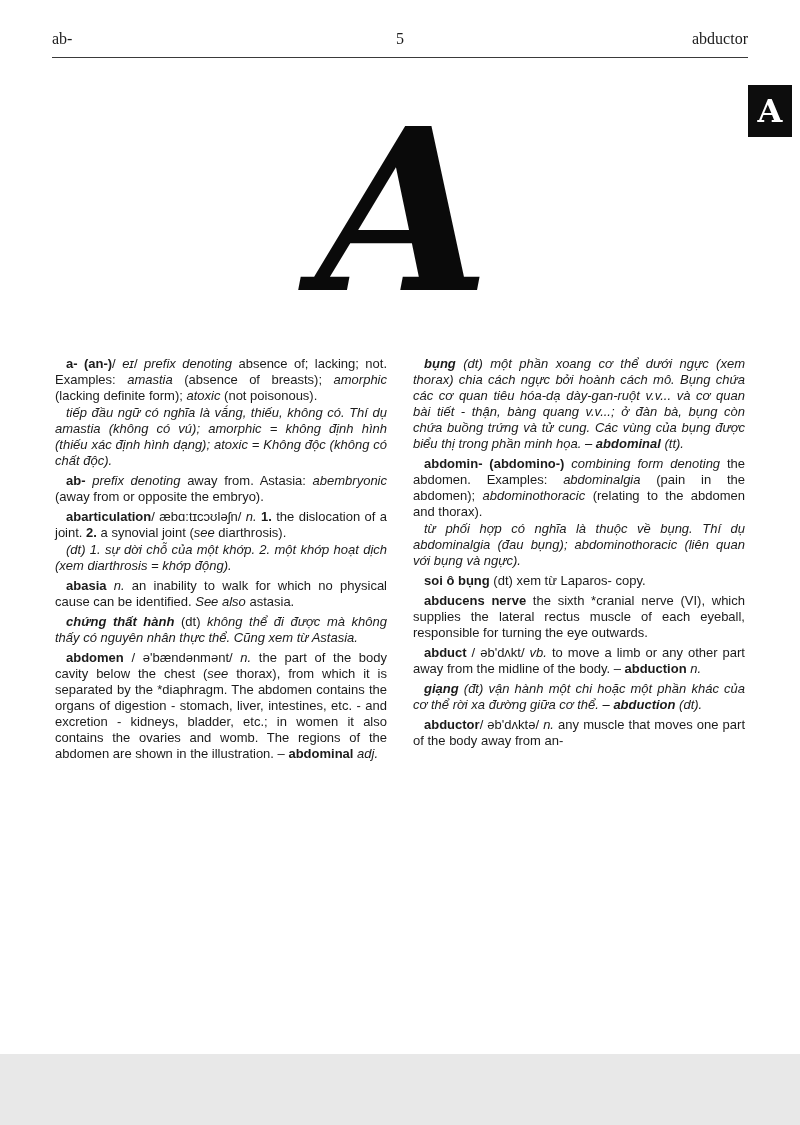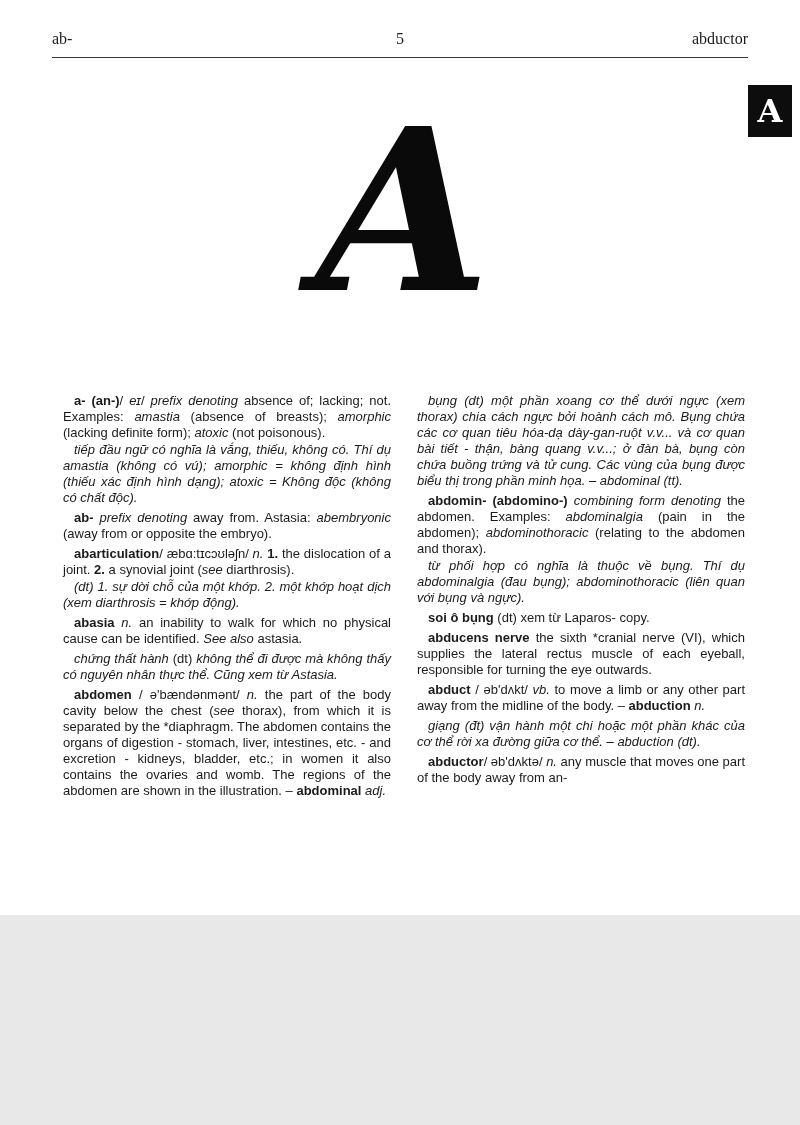--- a/index.html
+++ b/index.html
@@ -1,20 +1,20 @@
 <!DOCTYPE html>
 <html><head>
 <meta charset="utf-8">
 <style>
   * { margin: 0; padding: 0; box-sizing: border-box; }
   html, body { background: #e8e8e8; }
   .page {
     position: relative;
     width: 800px;
-    height: 915px;
+    height: 1054px;
     background: #ffffff;
     overflow: hidden;
     font-family: "Liberation Sans", sans-serif;
     color: #1b1b1b;
   }
   .running-head {
     position: absolute;
     top: 30px;
     left: 52px;
     right: 52px;
@@ -52,38 +52,37 @@
     font-weight: bold;
     font-style: italic;
     font-size: 225px;
     line-height: 0.92;
     color: #0a0a0a;
     letter-spacing: -6px;
   }
   .columns {
     position: absolute;
     top: 356px;
-    left: 63px;
+    left: 55px;
     right: 55px;
     display: flex;
     gap: 26px;
-    margin-top: 37px;
   }
   .col {
     flex: 1 1 0;
     font-size: 13px;
     line-height: 16px;
     text-align: justify;
   }
   .entry { margin-bottom: 4px; }
   .para { text-indent: 11px; margin-bottom: 1px; }
   .r-n { font-weight: normal; font-style: normal; }
   .r-b { font-weight: bold; font-style: normal; }
   .r-i { font-weight: normal; font-style: italic; }
-  .r-bi { font-weight: normal; font-style: italic; }
+  .r-bi { font-weight: bold; font-style: italic; }
 </style>
 </head>
 <body>
 
 <div class="page">
 
   <div class="running-head">
     <span>ab-</span>
     <span class="center">5</span>
     <span>abductor</span>

